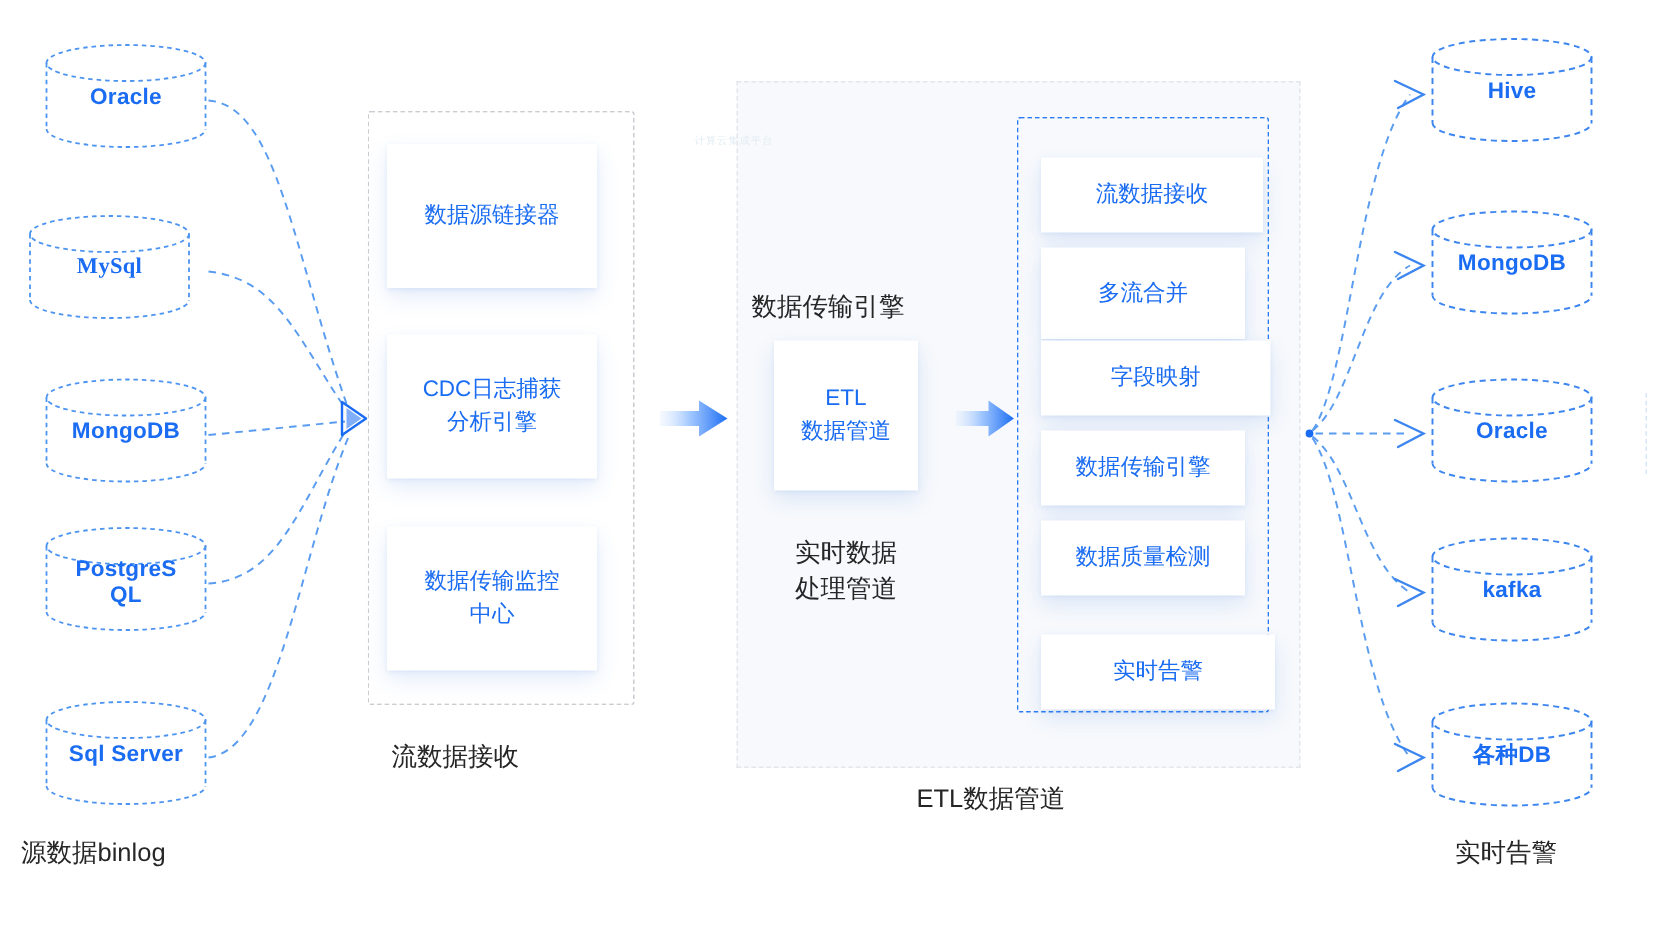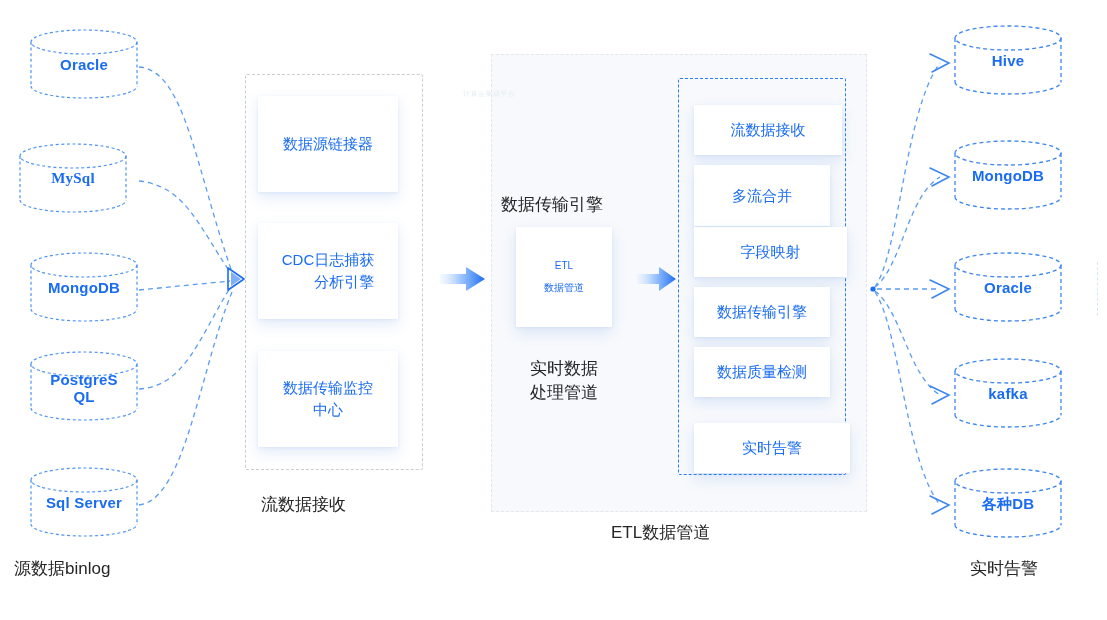--- a/index.html
+++ b/index.html
@@ -206,21 +206,21 @@
     <div class="cyl-label" style="top:28px;">Sql Server</div>
   </div>
 
   <div class="plain" style="left:14px; top:557px;">源数据binlog</div>
 
   <div class="listen-panel" style="left:245px; top:74px; width:178px; height:396px;"></div>
 
   <div class="card" style="left:258px; top:96px; width:140px; height:96px;">
     <span>数据源链接器</span>
   </div>
-  <div class="card" style="left:258px; top:223px; width:140px; height:96px;text-align:right;">
+  <div class="card" style="left:258px; top:223px; width:140px; height:96px;">
     <span>CDC日志捕获
 分析引擎</span>
   </div>
   <div class="card" style="left:258px; top:351px; width:140px; height:96px;">
     <span>数据传输监控
 中心</span>
   </div>
 
   <div class="plain" style="left:261px; top:493px;">流数据接收</div>
 
@@ -228,21 +228,21 @@
     <svg width="46" height="28" viewBox="0 0 46 28">
       <path d="M0,9 L26,9 L26,2 L45,14 L26,26 L26,19 L0,19 Z" fill="url(#arrowGrad)"></path>
     </svg>
   </div>
 
   <div class="etl-panel" style="left:491px; top:54px; width:376px; height:458px;"></div>
   <div class="etl-watermark" style="left:463px; top:89px;">计算云集成平台</div>
 
   <div class="plain" style="left:501px; top:193px;">数据传输引擎</div>
 
-  <div class="card" style="left:516px; top:227px; width:96px; height:100px; font-size:10px;">
+  <div class="card" style="left:516px; top:227px; width:96px; height:100px; font-size:15px;">
     <span>ETL
 数据管道</span>
   </div>
 
   <div class="plain c" style="left:506px; top:357px; width:116px;">实时数据
 处理管道</div>
 
   <div class="block-arrow" style="left:637px; top:265px;">
     <svg width="40" height="28" viewBox="0 0 40 28">
       <path d="M0,9 L22,9 L22,2 L39,14 L22,26 L22,19 L0,19 Z" fill="url(#arrowGrad)"></path>

